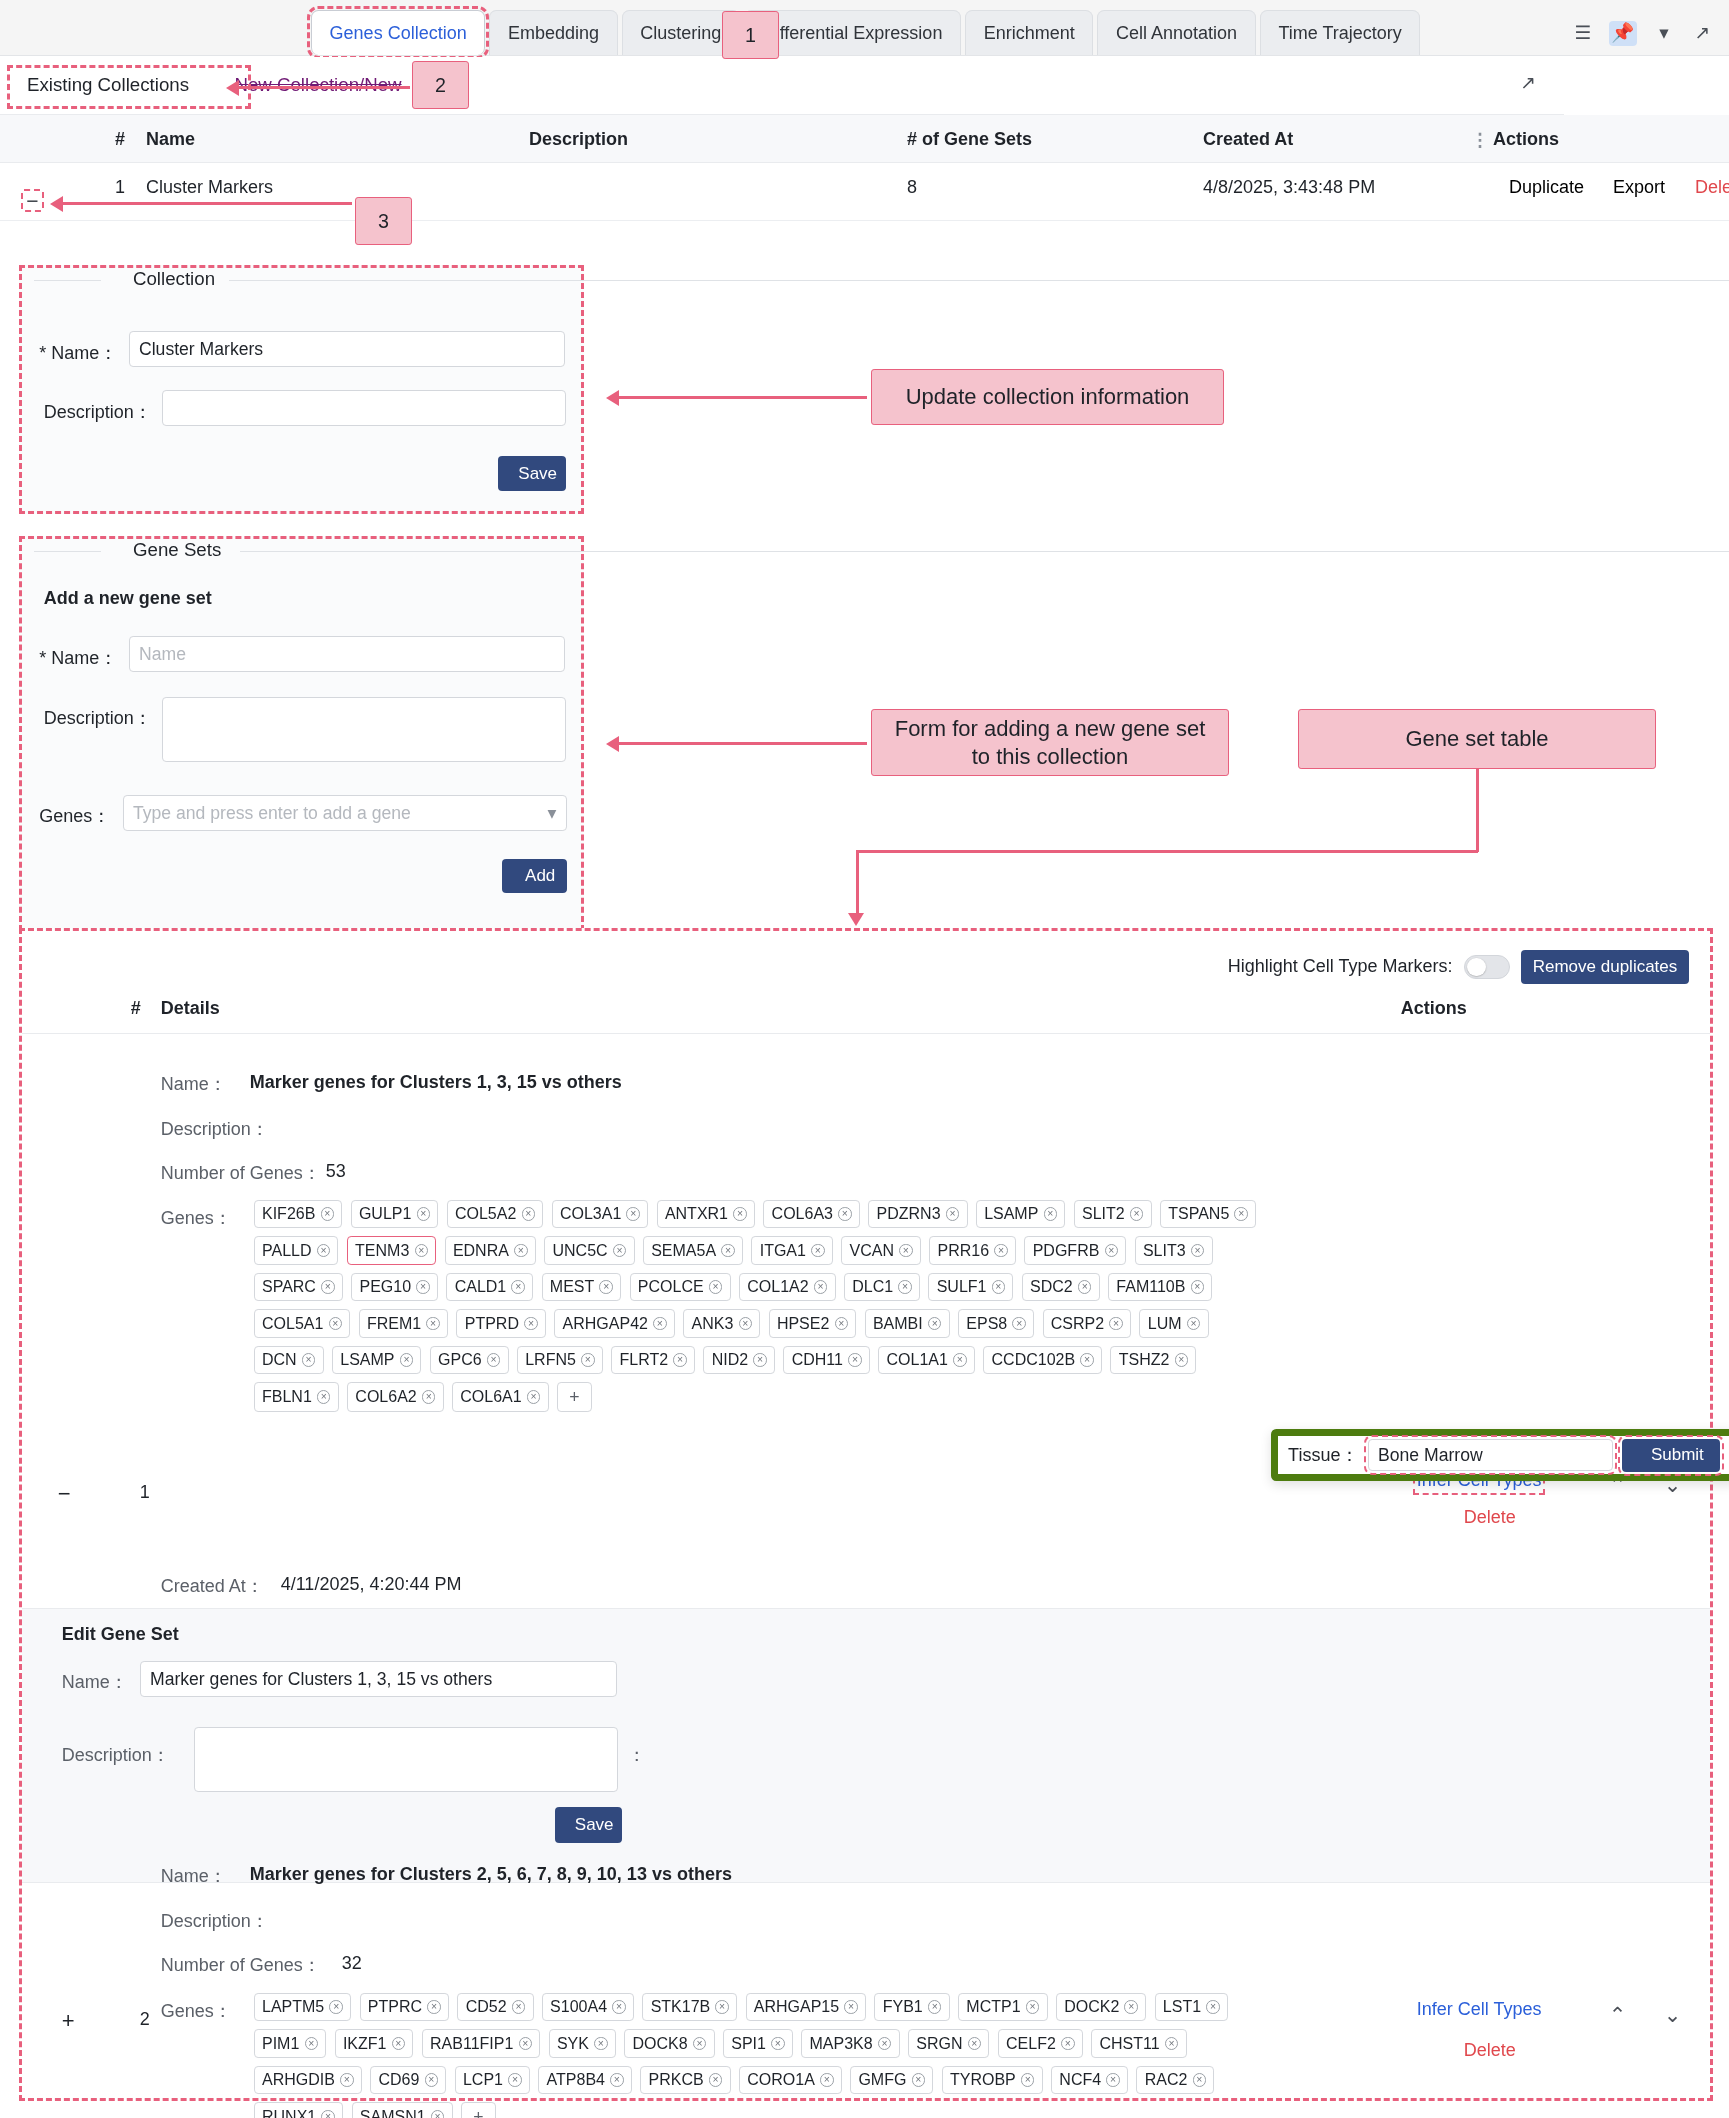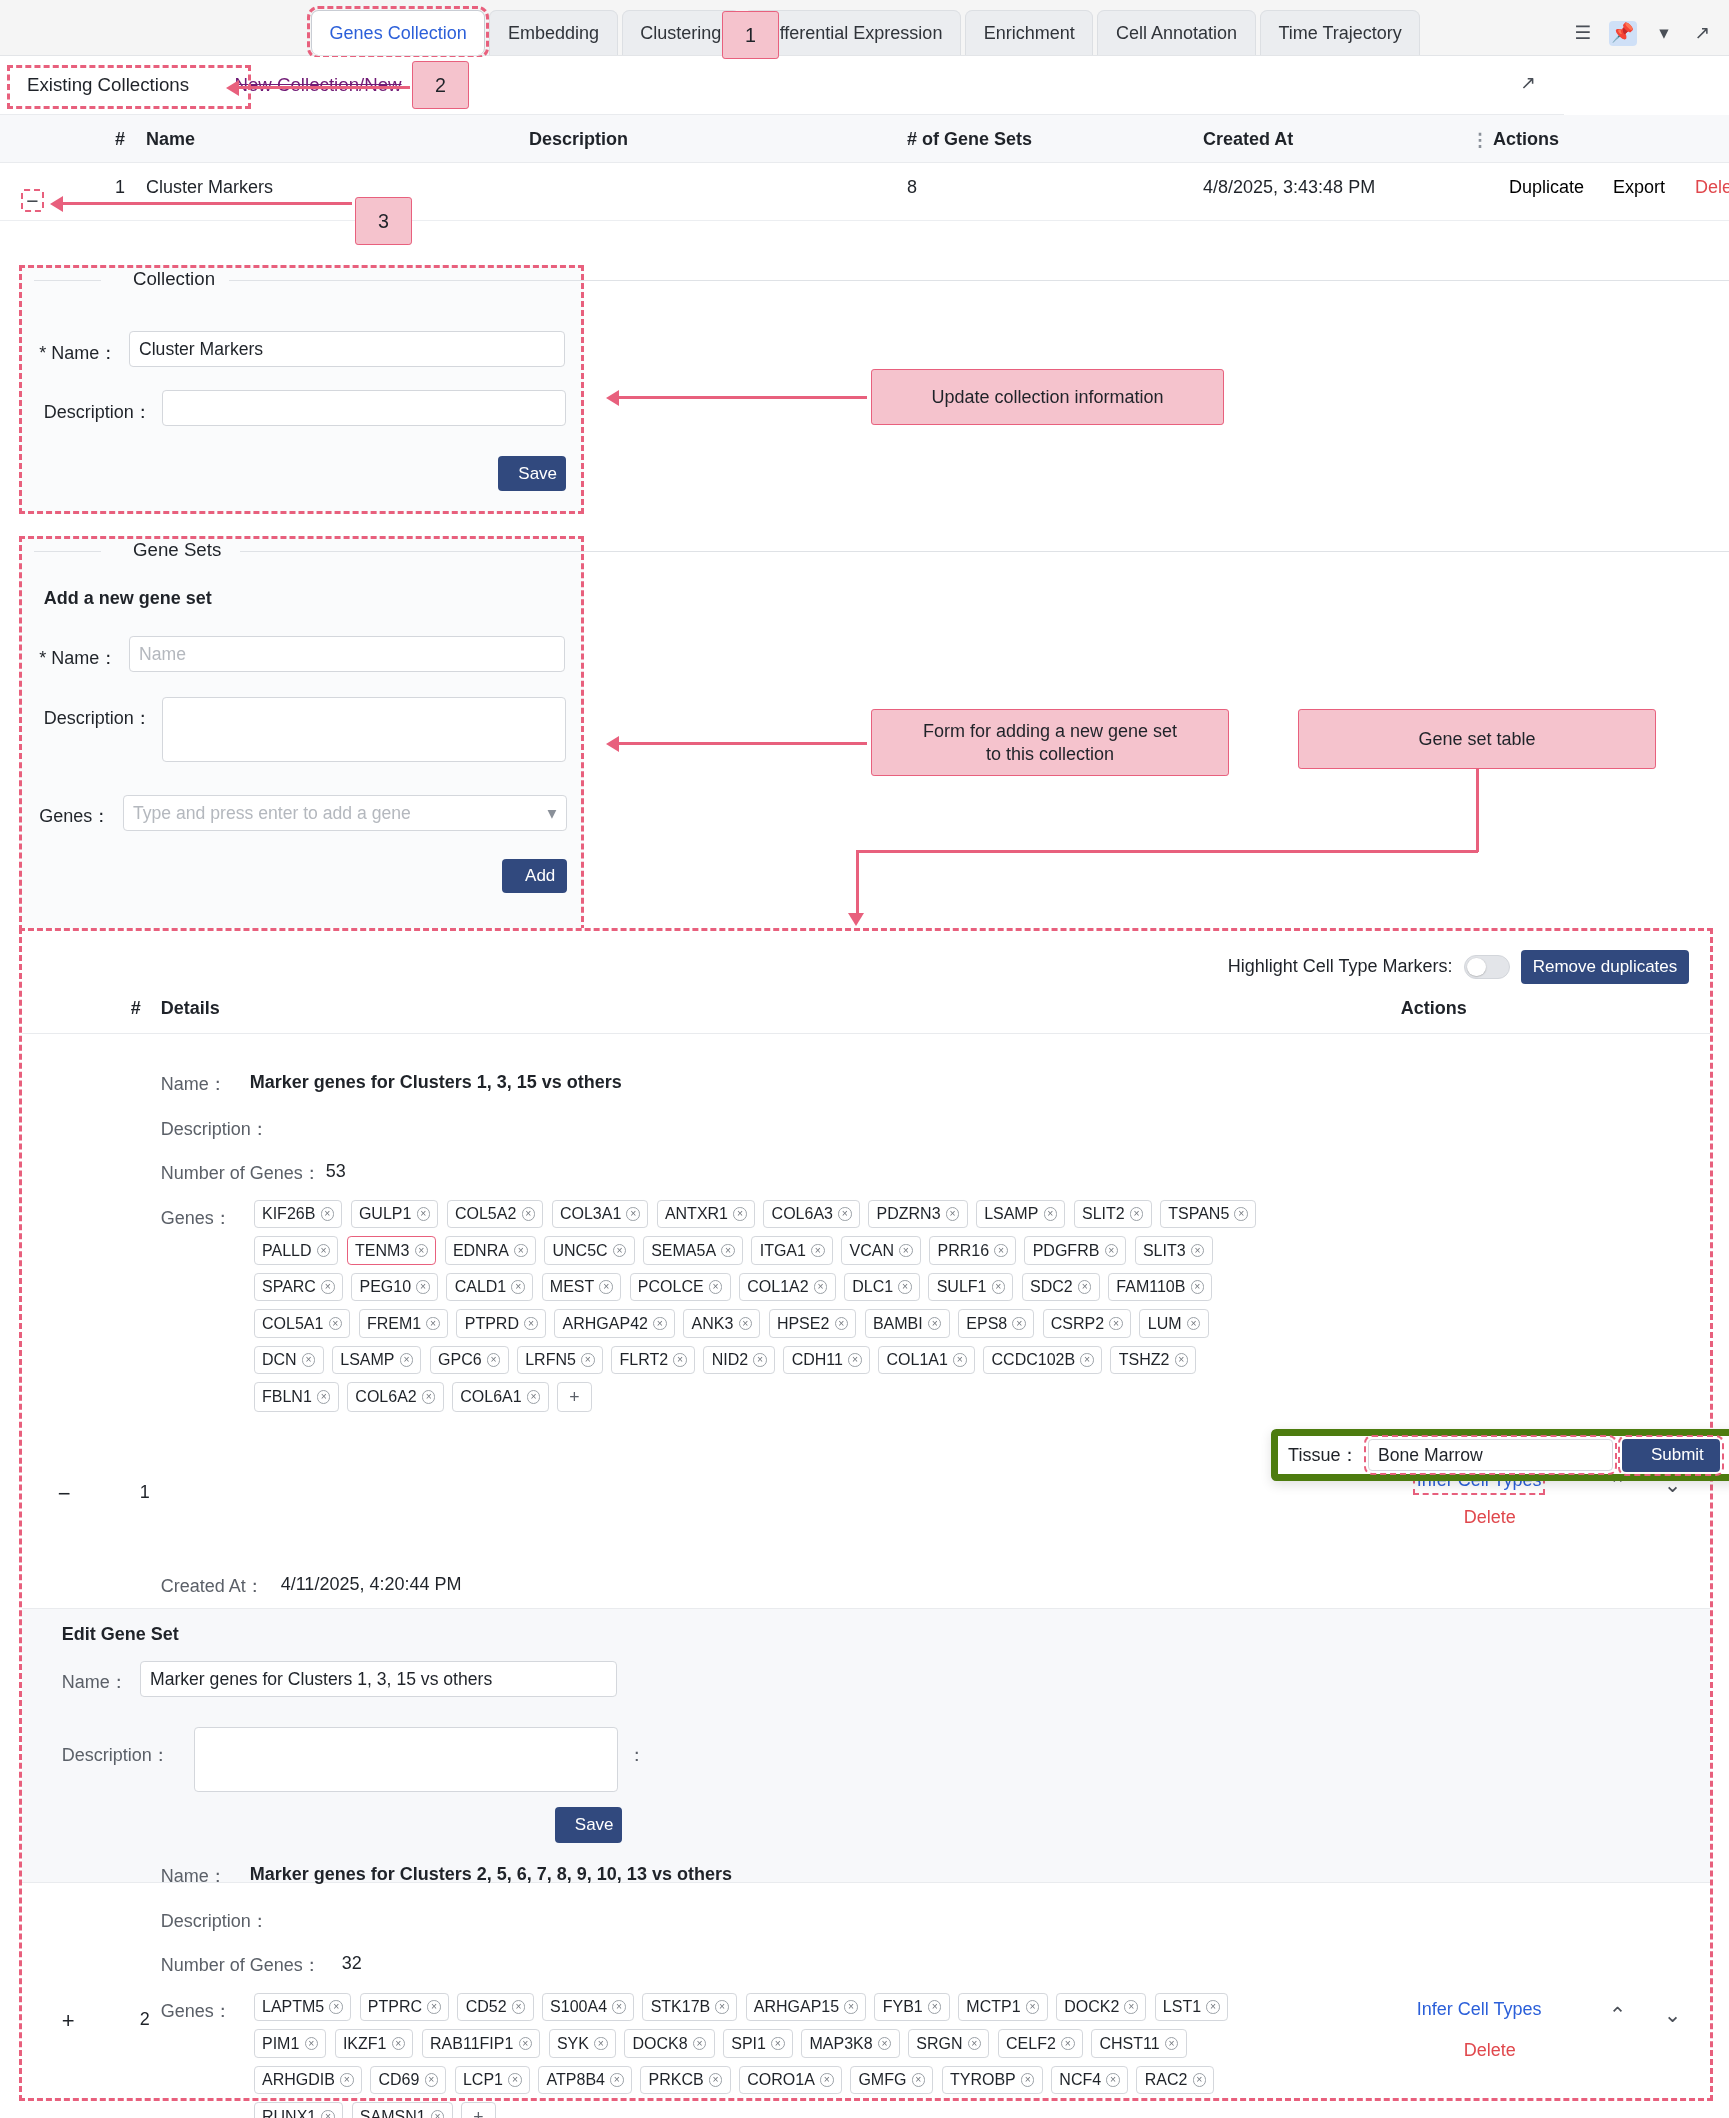--- a/index.html
+++ b/index.html
@@ -161,21 +161,21 @@
     background: #fafbfc;
   }
 
   
   .callout {
     position: absolute;
     background: #f5c3cd;
     border: 1.6px solid #e8607d;
     border-radius: 3.1px;
     color: #1f2329;
-    font-size: 18px;
+    font-size: 22px;
     display: flex; align-items: center; justify-content: center;
     text-align: center;
     line-height: 1.25;
     padding: 3.1px 8.3px;
   }
   .badge {
     position: absolute;
     background: #f5c3cd;
     border: 1.6px solid #e8607d;
     border-radius: 3.1px;

